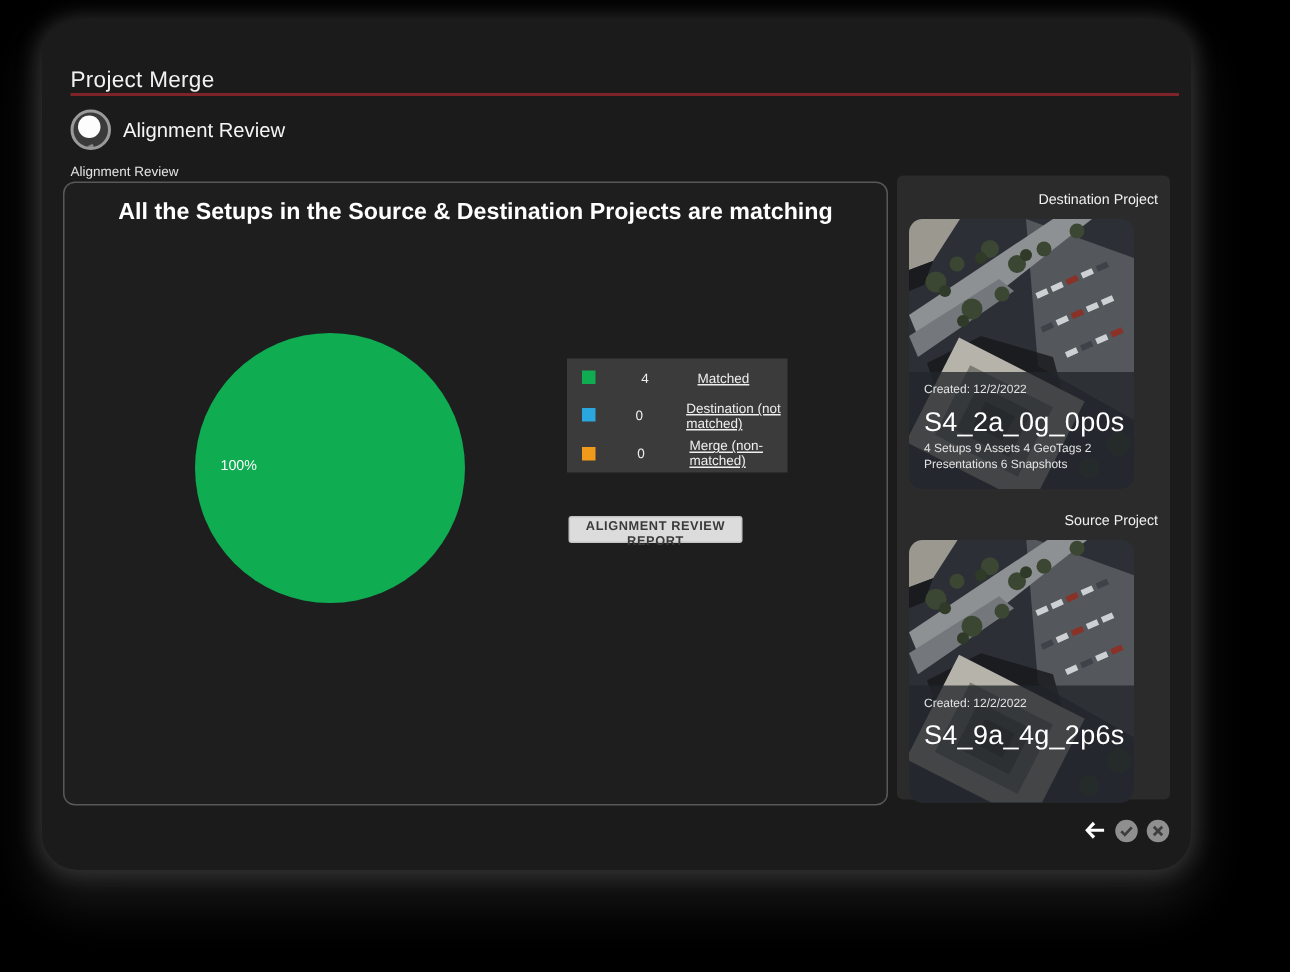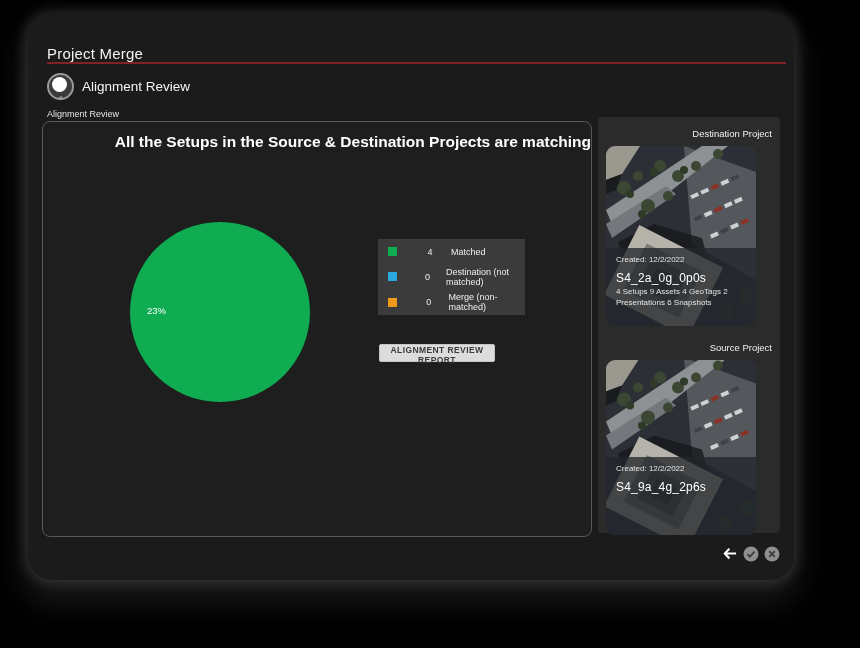--- a/index.html
+++ b/index.html
@@ -21,48 +21,48 @@
                   border-radius:50%; background:#fdfdfd; }
   .lens::after  { content:""; position:absolute; left:8px; top:7px; width:14px; height:14px;
                   border-radius:50%; background:transparent; border:4px solid #8b8b8b;
                   border-top-color:transparent; border-left-color:transparent; transform:rotate(20deg); }
   .section-title { font-size:13.5px; font-weight:500; color:#f5f5f5; }
 
   .panel-label { position:absolute; left:19px; top:95px; font-size:9px; color:#e2e2e2; }
 
   .main-panel { position:absolute; left:14px; top:107px; width:550px; height:416px;
                 background:#1e1e1e; border:1px solid #585858; border-radius:8px; }
-  .panel-heading { margin-top:11px; text-align:right; font-size:15.5px; font-weight:700; color:#fff; }
+  .panel-heading { margin-top:11px; text-align:center; font-size:15.5px; font-weight:700; color:#fff; }
 
   .pie { position:absolute; left:87px; top:100px; width:180px; height:180px; border-radius:50%; }
   .pie-label { position:absolute; left:104px; top:183px; font-size:9.5px; color:#fff; }
 
   .legend { position:absolute; left:335px; top:117px; width:147px; height:76px;
             background:#3b3b3b; display:grid; grid-template-rows:1fr 1fr 1fr; }
   .legend-row { display:flex; align-items:center; padding-left:10px; }
   .swatch { width:9px; height:9px; flex:0 0 9px; }
   .legend-val { width:22px; margin-left:22px; font-size:9px; color:#efefef; text-align:center; }
-  .legend-lab { margin-left:10px; font-size:9px; color:#efefef; }
+  .legend-lab { margin-left:24px; font-size:9px; color:#efefef;text-decoration:underline; }
 
   .report-btn { position:absolute; left:336px; top:222px; width:116px; height:18px;
                 background:#dcdcdc; border:1px solid #c4c4c4; border-radius:2px;
                 font-family:"Liberation Sans", sans-serif; font-size:8.5px; font-weight:700;
                 color:#3a3a3a; letter-spacing:.4px; cursor:pointer; }
 
   .side-panel { position:absolute; left:570px; top:103px; width:182px; height:416px;
                 background:#2b2b2b; border-radius:4px; padding:8px 8px 0 8px; }
   .side-label { font-size:9.5px; color:#f0f0f0; margin:3px 0 7px 1px;text-align:right; }
   .thumb-card { position:relative; width:150px; border-radius:9px; overflow:hidden; background:#30353b; }
   .thumb-card.dest { height:180px; }
   .thumb-card.src  { height:175px; margin-bottom:0; }
   .thumb-card svg.aerial { position:absolute; inset:0; width:100%; height:100%; }
   .overlay { position:absolute; left:0; right:0; bottom:0; height:78px;
              background:rgba(35,39,43,.78); padding:7px 10px; }
   .ov-created { font-size:8px; color:#e3e3e3; }
-  .ov-name { font-size:12px; color:#fff; margin-top:7px; letter-spacing:.2px; }
+  .ov-name { font-size:18px; color:#fff; margin-top:7px; letter-spacing:.2px; }
   .ov-stats { font-size:8px; color:#e3e3e3; margin-top:1px; line-height:1.4; }
   .gap { height:13px; }
 
   .footer { position:absolute; left:0; top:531px; width:752px; display:flex;
             justify-content:flex-end; align-items:center; gap:4px; }
   .icon-btn { background:none; border:none; padding:0; width:17px; height:17px;
               display:flex; align-items:center; justify-content:center; cursor:pointer; }
 </style>
 </head>
 <body>
@@ -137,21 +137,21 @@
       <span class="lens"></span>
       <span class="section-title">Alignment Review</span>
     </div>
 
     <div class="panel-label">Alignment Review</div>
 
     <div class="main-panel">
       <div class="panel-heading">All the Setups in the Source &amp; Destination Projects are matching</div>
 
       <div class="pie" style="background: rgb(15, 172, 82);"></div>
-      <div class="pie-label">23%</div>
+      <div class="pie-label">100%</div>
 
       <div class="legend">
         <div class="legend-row">
           <span class="swatch" style="background: rgb(15, 172, 82);"></span>
           <span class="legend-val">4</span>
           <span class="legend-lab">Matched</span>
         </div>
         <div class="legend-row">
           <span class="swatch" style="background: rgb(42, 167, 223);"></span>
           <span class="legend-val">0</span>

